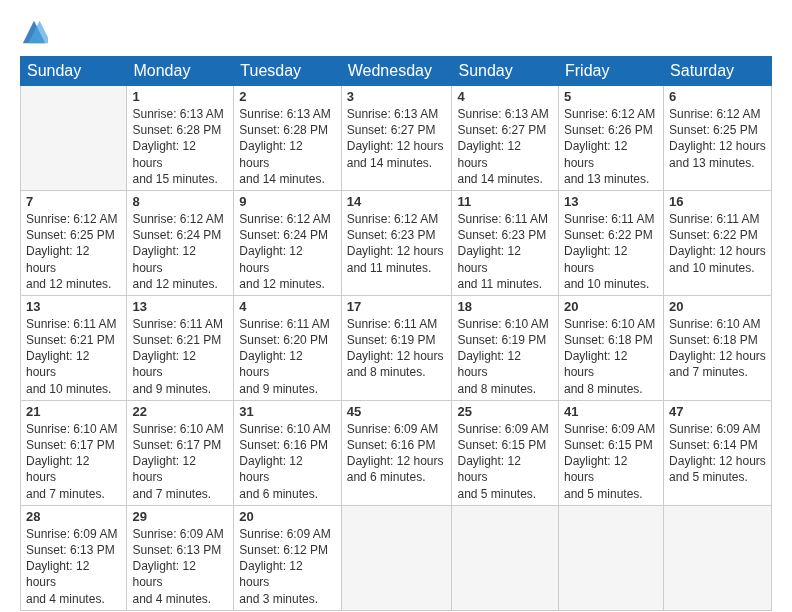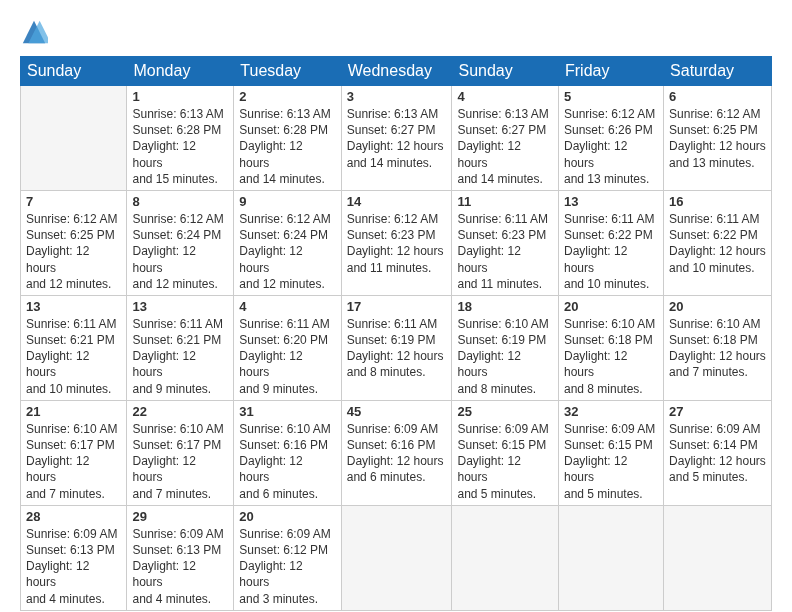--- a/index.html
+++ b/index.html
@@ -235,25 +235,25 @@
           </td>
           <td>
             <div class="day-number">45</div>
             <div class="day-info">Sunrise: 6:09 AM<br>Sunset: 6:16 PM<br>Daylight: 12 hours<br>and 6 minutes.</div>
           </td>
           <td>
             <div class="day-number">25</div>
             <div class="day-info">Sunrise: 6:09 AM<br>Sunset: 6:15 PM<br>Daylight: 12 hours<br>and 5 minutes.</div>
           </td>
           <td>
-            <div class="day-number">32</div>
+            <div class="day-number">41</div>
             <div class="day-info">Sunrise: 6:09 AM<br>Sunset: 6:15 PM<br>Daylight: 12 hours<br>and 5 minutes.</div>
           </td>
           <td>
-            <div class="day-number">27</div>
+            <div class="day-number">47</div>
             <div class="day-info">Sunrise: 6:09 AM<br>Sunset: 6:14 PM<br>Daylight: 12 hours<br>and 5 minutes.</div>
           </td>
         </tr>
         <tr class="week-row">
           <td>
             <div class="day-number">28</div>
             <div class="day-info">Sunrise: 6:09 AM<br>Sunset: 6:13 PM<br>Daylight: 12 hours<br>and 4 minutes.</div>
           </td>
           <td>
             <div class="day-number">29</div>

